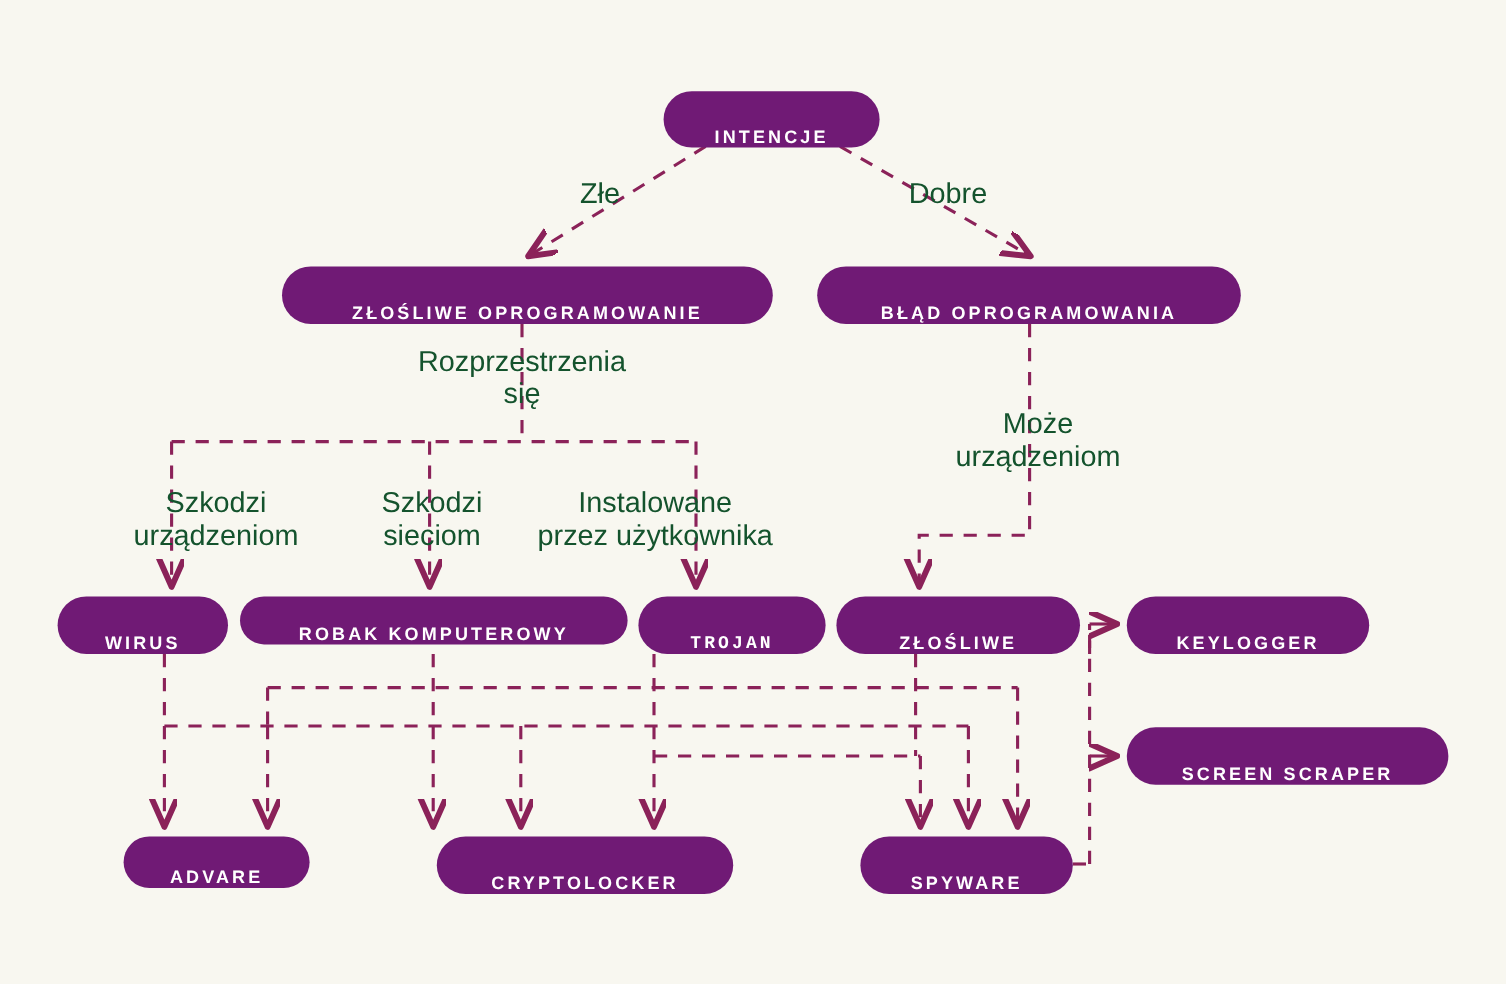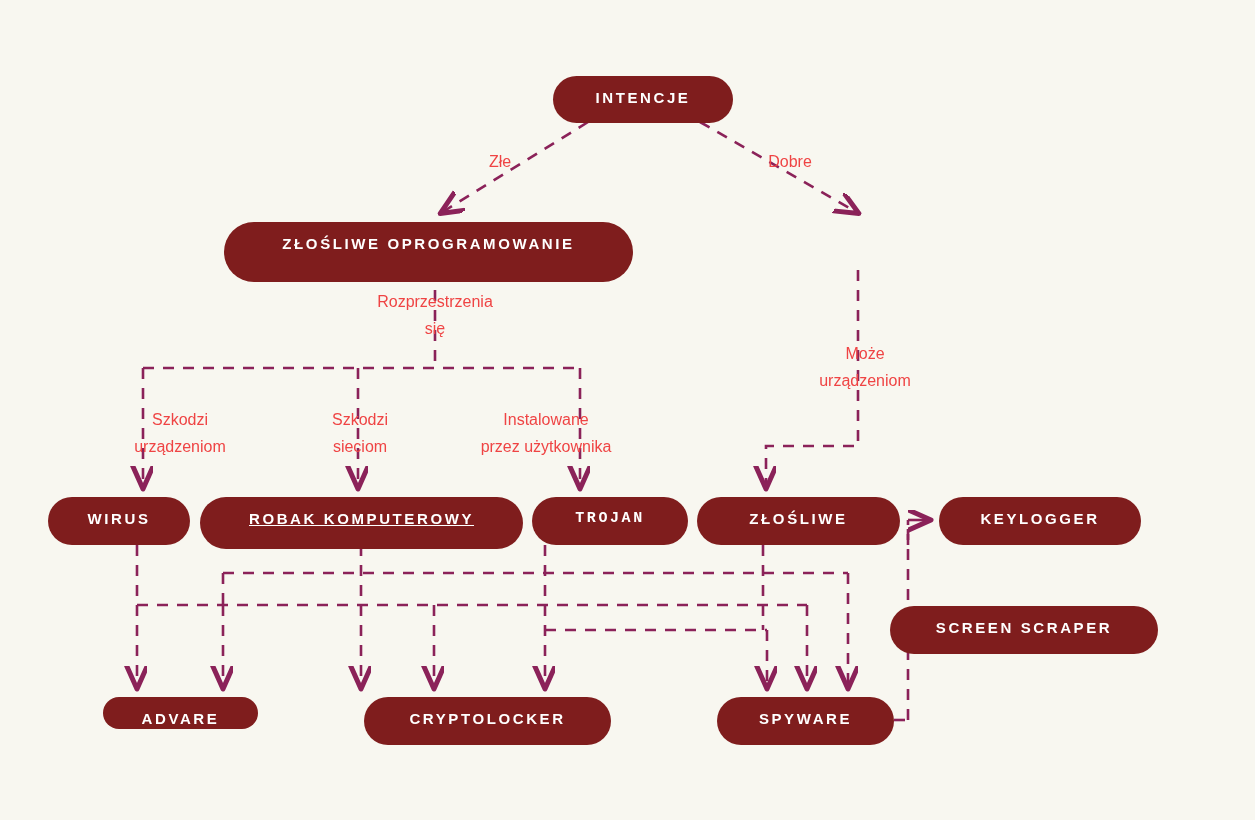--- a/index.html
+++ b/index.html
@@ -8,35 +8,35 @@
     background:#f8f7f0;
     font-family:"Liberation Sans", sans-serif;
     overflow:hidden;
   }
   #stage{position:relative;width:1255px;height:820px;}
 
   #wires{position:absolute;left:0;top:0;width:1255px;height:820px;pointer-events:none;}
 
   .node{
     position:absolute;
-    background:#7f1d1d;
+    background:#701a75;
     color:#ffffff;
     border-radius:999px;
-    display:flex;align-items:flex-start;justify-content:center;
+    display:flex;align-items:flex-end;justify-content:center;
     font-size:15px;
     font-weight:700;
     letter-spacing:2.6px;
     white-space:nowrap;
     box-sizing:border-box;
-    padding:13px 22px;
+    padding:0 22px;
   }
   .edge-label{
     position:absolute;
-    color:#ef4444;
-    font-size:16px;
+    color:#14532d;
+    font-size:24px;
     line-height:27px;
     text-align:center;
     white-space:pre-line;
     font-weight:400;
   }
 </style>
 </head>
 <body>
 
 <div id="stage">
@@ -89,50 +89,53 @@
       <path d="M 908 520 L 930 520" marker-end="url(#ah)" stroke-dasharray="0"></path>
       <path d="M 908 630 L 930 630" marker-end="url(#ah)" stroke-dasharray="0"></path>
 
     </g>
   </svg>
 
   <div class="node" style="left:553px;top:76px;width:180px;height:47px;">
     <span>INTENCJE</span>
   </div>
 
-  <div class="node" style="left:224px;top:222px;width:409px;height:60px;">
+  <div class="node" style="left:235px;top:222px;width:409px;height:48px;">
     <span>ZŁOŚLIWE OPROGRAMOWANIE</span>
   </div>
 
+  <div class="node" style="left:681px;top:222px;width:353px;height:48px;">
+    <span>BŁĄD OPROGRAMOWANIA</span>
+  </div>
 
   <div class="node" style="left:48px;top:497px;width:142px;height:48px;">
     <span>WIRUS</span>
   </div>
 
-  <div class="node" style="left:200px;top:497px;width:323px;height:52px;text-decoration:underline;">
+  <div class="node" style="left:200px;top:497px;width:323px;height:40px;">
     <span>ROBAK KOMPUTEROWY</span>
   </div>
 
   <div class="node" style="left:532px;top:497px;width:156px;height:48px;font-family:Liberation Mono, monospace;">
     <span>TROJAN</span>
   </div>
 
   <div class="node" style="left:697px;top:497px;width:203px;height:48px;">
     <span>ZŁOŚLIWE</span>
   </div>
 
   <div class="node" style="left:939px;top:497px;width:202px;height:48px;">
     <span>KEYLOGGER</span>
   </div>
 
-  <div class="node" style="left:890px;top:606px;width:268px;height:48px;">
+  <div class="node" style="left:939px;top:606px;width:268px;height:48px;">
     <span>SCREEN SCRAPER</span>
   </div>
 
-  <div class="node" style="left:103px;top:697px;width:155px;height:32px;">
+  <div class="node" style="left:103px;top:697px;width:155px;height:43px;">
     <span>ADVARE</span>
   </div>
 
   <div class="node" style="left:364px;top:697px;width:247px;height:48px;">
     <span>CRYPTOLOCKER</span>
   </div>
 
   <div class="node" style="left:717px;top:697px;width:177px;height:48px;">
     <span>SPYWARE</span>
   </div>

